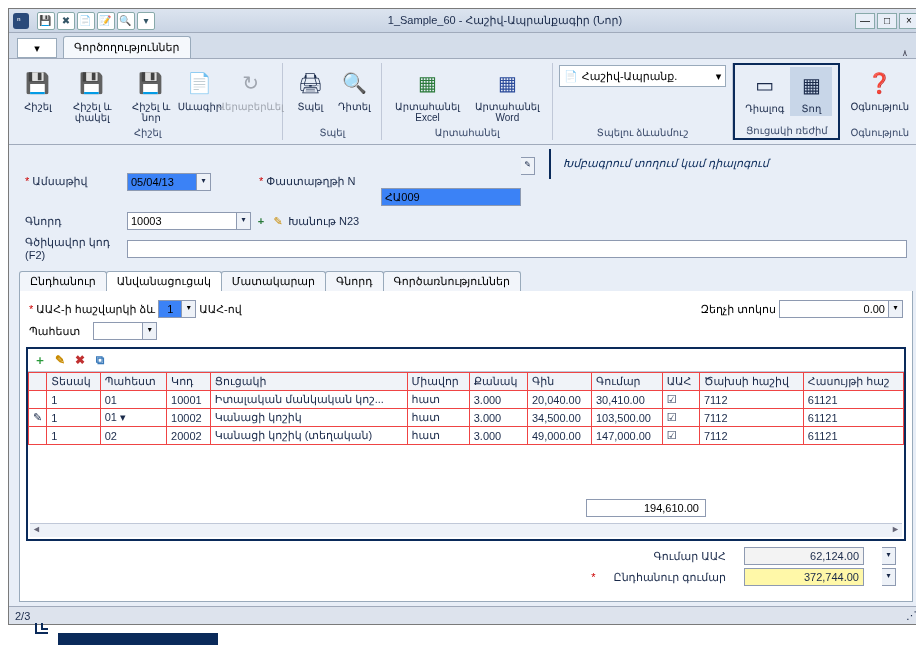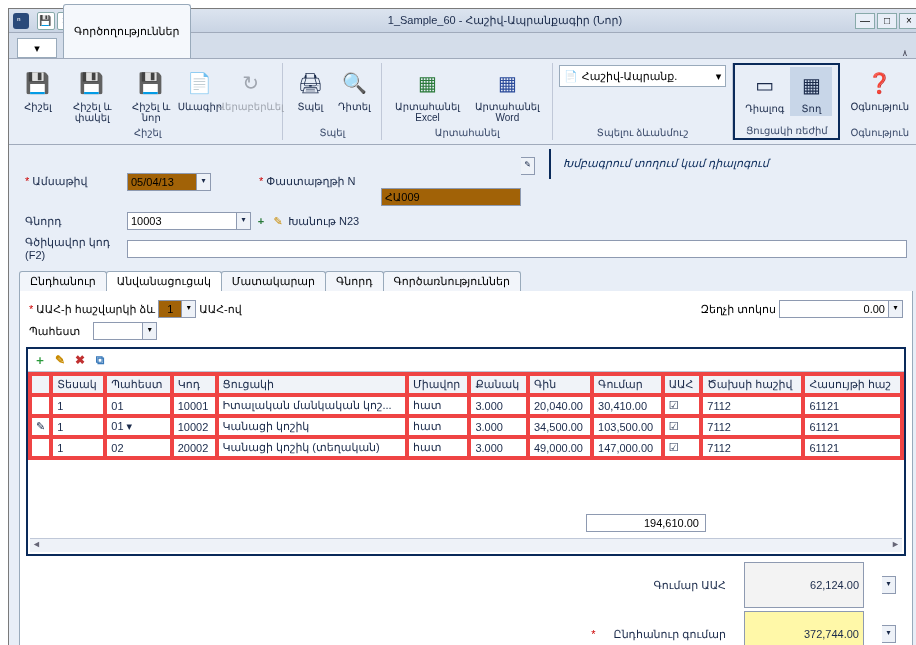--- a/index.html
+++ b/index.html
@@ -8,55 +8,55 @@
   .titlebar { height: 24px; background: linear-gradient(#dce4ef,#c9d4e4); display:flex; align-items:center; padding:0 4px; border-bottom:1px solid #a0aabb; }
   .title-icon { width:16px; height:16px; background:#2a4a7a; border-radius:3px; margin-right:4px; position:relative; }
   .title-icon::after { content:"ⁿ"; color:#fff; font-size:10px; position:absolute; left:4px; top:1px;}
   .qat { display:flex; gap:2px; margin-left:4px; }
   .qat-btn { width:18px; height:18px; background:#fff; border:1px solid #8aa; border-radius:2px; display:flex; align-items:center; justify-content:center; font-size:10px; color:#356; }
   .titletext { flex:1; text-align:center; color:#1a2a4a; }
   .winbtns { display:flex; gap:2px; }
   .winbtn { width:20px; height:16px; border:1px solid #8aa; background:#e8eef7; display:flex; align-items:center; justify-content:center; font-size:10px; }
   .menubar { height:26px; display:flex; align-items:flex-end; padding:0 8px; border-bottom:1px solid #a0aabb; background:#d4ddea; }
   .menudd { width:40px; height:20px; border:1px solid #9ab; background:#fff; margin-right:6px; display:flex; align-items:center; justify-content:center; }
-  .tab-btn { padding:20px 10px; border:1px solid #9ab; border-bottom:none; background:#f5f8fc; border-radius:3px 3px 0 0; }
+  .tab-btn { padding:4px 10px; border:1px solid #9ab; border-bottom:none; background:#f5f8fc; border-radius:3px 3px 0 0; }
   .ribbon { background:#e8eef7; padding:4px; display:flex; border-bottom:1px solid #a0aabb; }
   .rgroup { border-right:1px solid #c0c8d8; padding:2px 6px; display:flex; flex-direction:column; align-items:center; position:relative; }
   .rgroup.highlighted { border:2px solid #0a2a5a; }
   .rrow { display:flex; gap:2px; }
   .rbtn { display:flex; flex-direction:column; align-items:center; padding:2px 4px; min-width:42px; text-align:center; color:#1a2a4a; }
   .rbtn.dim { color:#a0a6b0; }
   .ricon { width:32px; height:32px; display:flex; align-items:center; justify-content:center; font-size:20px; }
   .rlabel { font-size:10px; line-height:11px; margin-top:2px; }
   .grplabel { font-size:10px; color:#3a4a6a; margin-top:auto; text-align:center; padding-top:2px; }
   .formarea { background:#e8eef7; padding:8px 10px 4px 10px; }
   .formtable td { padding:2px 4px; vertical-align:middle; color:#1a2a4a; }
   .req { color:#c00; }
   input.fld, .fld { border:1px solid #8e9ab1; padding:2px 3px; background:#fff; font-size:11px; height:18px; }
-  .fld.yellow { background:#a16207; }
+  .fld.yellow { background:#3b82f6; }
   .dd-arrow { display:inline-block; width:14px; height:18px; border:1px solid #8e9ab1; border-left:none; background:#eef2f8; text-align:center; line-height:14px; font-size:8px; vertical-align:top; }
   .subtabs { display:flex; margin-top:6px; }
   .subtab { padding:3px 10px; border:1px solid #9ab; background:#f2f5fa; border-bottom:none; border-radius:3px 3px 0 0; margin-right:-1px; }
   .subtab.active { background:#fff; }
   .gridwrap { border:2px solid #0a2a5a; margin-top:4px; background:#fff; }
   .gridbar { display:flex; gap:4px; padding:3px 4px; border-bottom:1px solid #c0c8d8; }
   .gbtn { width:16px; height:16px; display:flex; align-items:center; justify-content:center; font-size:12px; font-weight:bold; }
   table.grid { width:100%; border-collapse:collapse; }
-  table.grid th, table.grid td { border:4px solid #ef4444; padding:2px 4px; text-align:left; color:#1a2a4a; background:#fff; }
+  table.grid th, table.grid td { border:1px solid #ef4444; padding:2px 4px; text-align:left; color:#1a2a4a; background:#fff; }
   table.grid th { background:#f0f3f8; font-weight:normal; }
   td.num { text-align:right; }
   .checkbox-cell { text-align:center; }
   .totalsrow { display:flex; justify-content:flex-end; padding:4px; gap:4px; }
   .totalbox { border:1px solid #8e9ab1; padding:2px 6px; width:120px; text-align:right; background:#fff; }
   .scrollbar { height:14px; background:#eef2f8; border-top:1px solid #c0c8d8; position:relative; margin:2px; }
   .scrollbar::before, .scrollbar::after { content:"◄"; position:absolute; left:2px; top:0; font-size:9px; color:#667; }
   .scrollbar::after { content:"►"; left:auto; right:2px; }
   .bottomtotals { padding:6px 10px; }
   .bottomtotals .row { display:flex; justify-content:flex-end; align-items:center; gap:18px; margin-bottom:3px; color:#1a2a4a; }
-  .bottomtotals .val { width:120px; border:1px solid #8e9ab1; padding:16px 4px; text-align:right; }
+  .bottomtotals .val { width:120px; border:1px solid #8e9ab1; padding:2px 4px; text-align:right; }
   .statusbar { height:18px; border-top:1px solid #a0aabb; background:#dde3ed; padding:0 6px; display:flex; align-items:center; color:#1a2a4a; }
   .annotation { color:#0a2a5a; font-style:italic; font-size:11px; }
   .callout-lines { position:relative; height:40px; margin-left:20px; }
   .callout-box { background:#0a2a5a; height:12px; width:160px; margin-top:2px; }
   .chevron { display:inline-block; width:20px; text-align:center; font-size:9px; color:#445; }
 </style>
 </head>
 <body>
 
 <div class="window">

